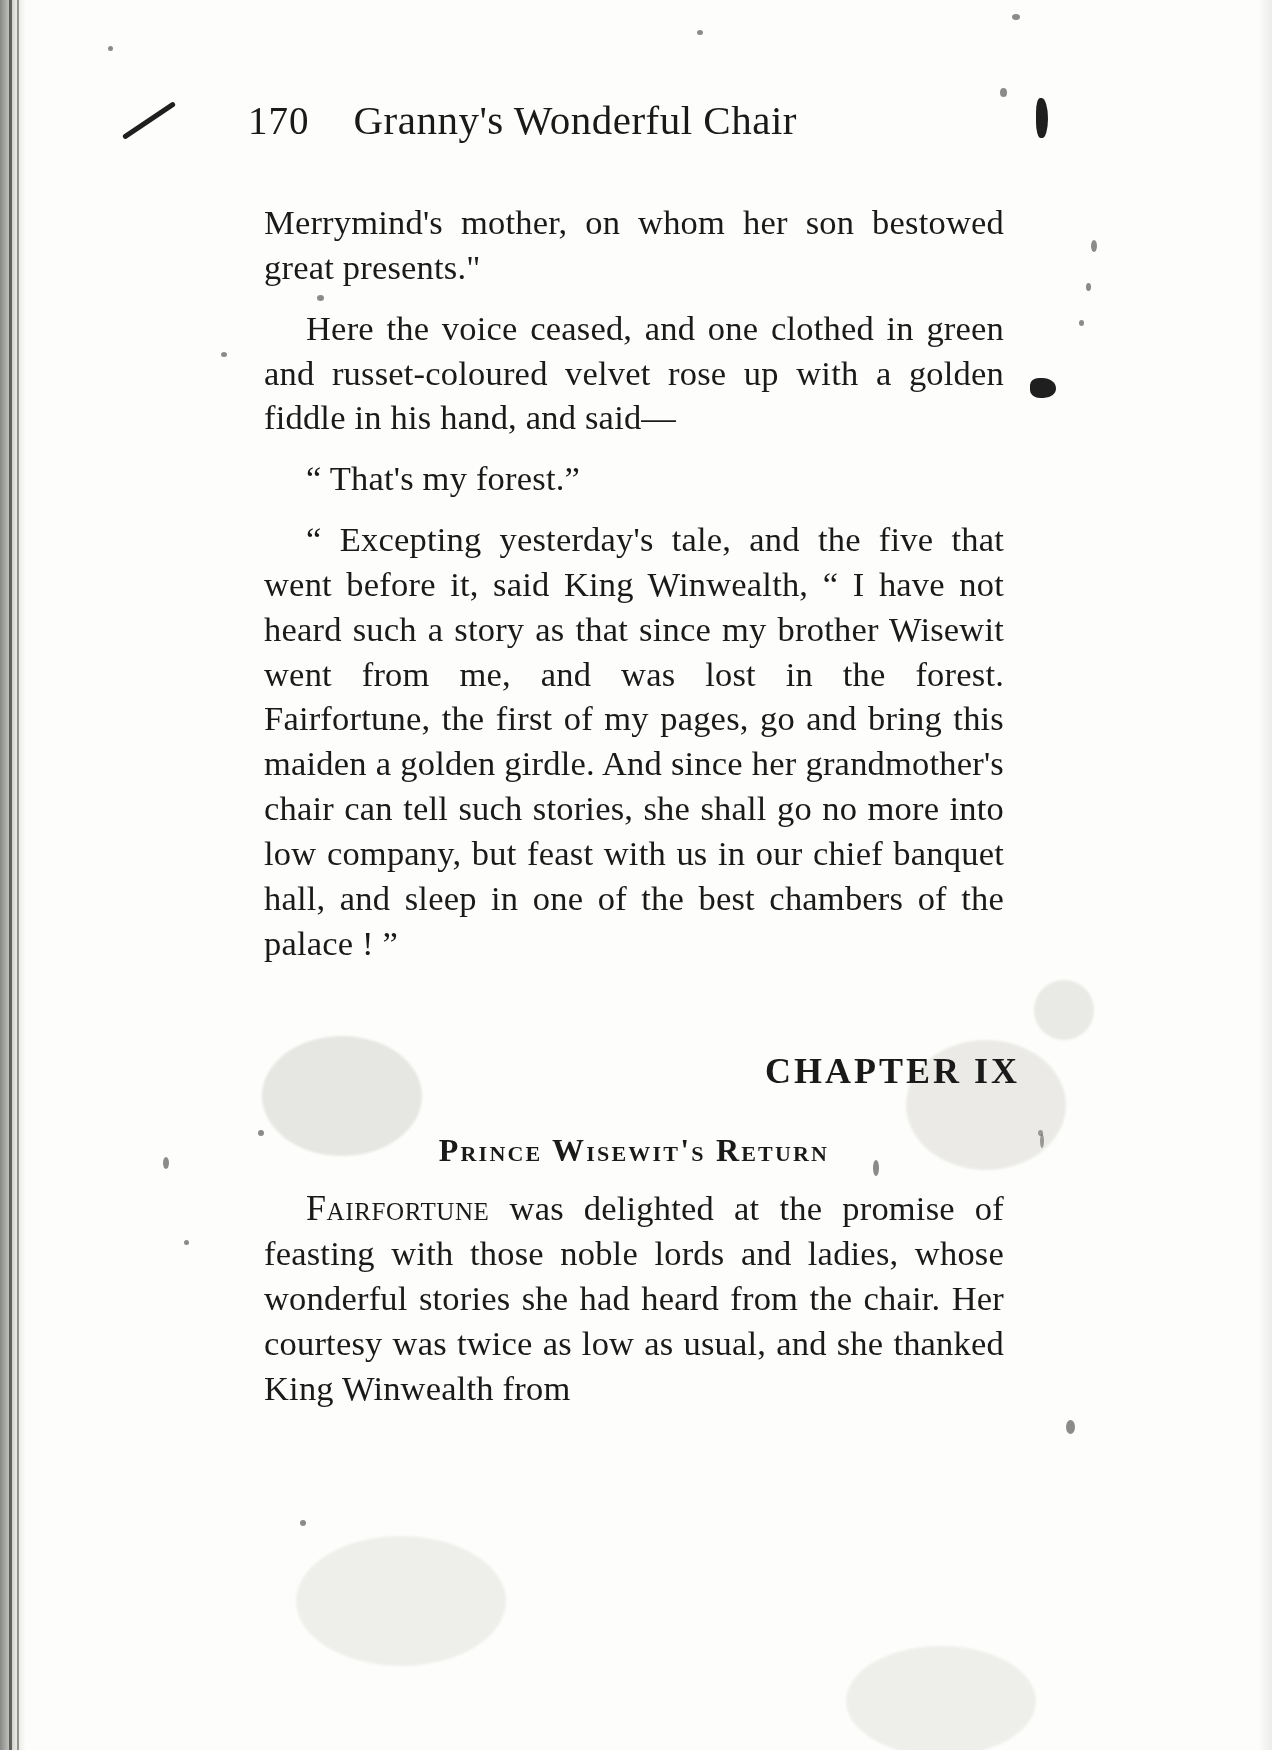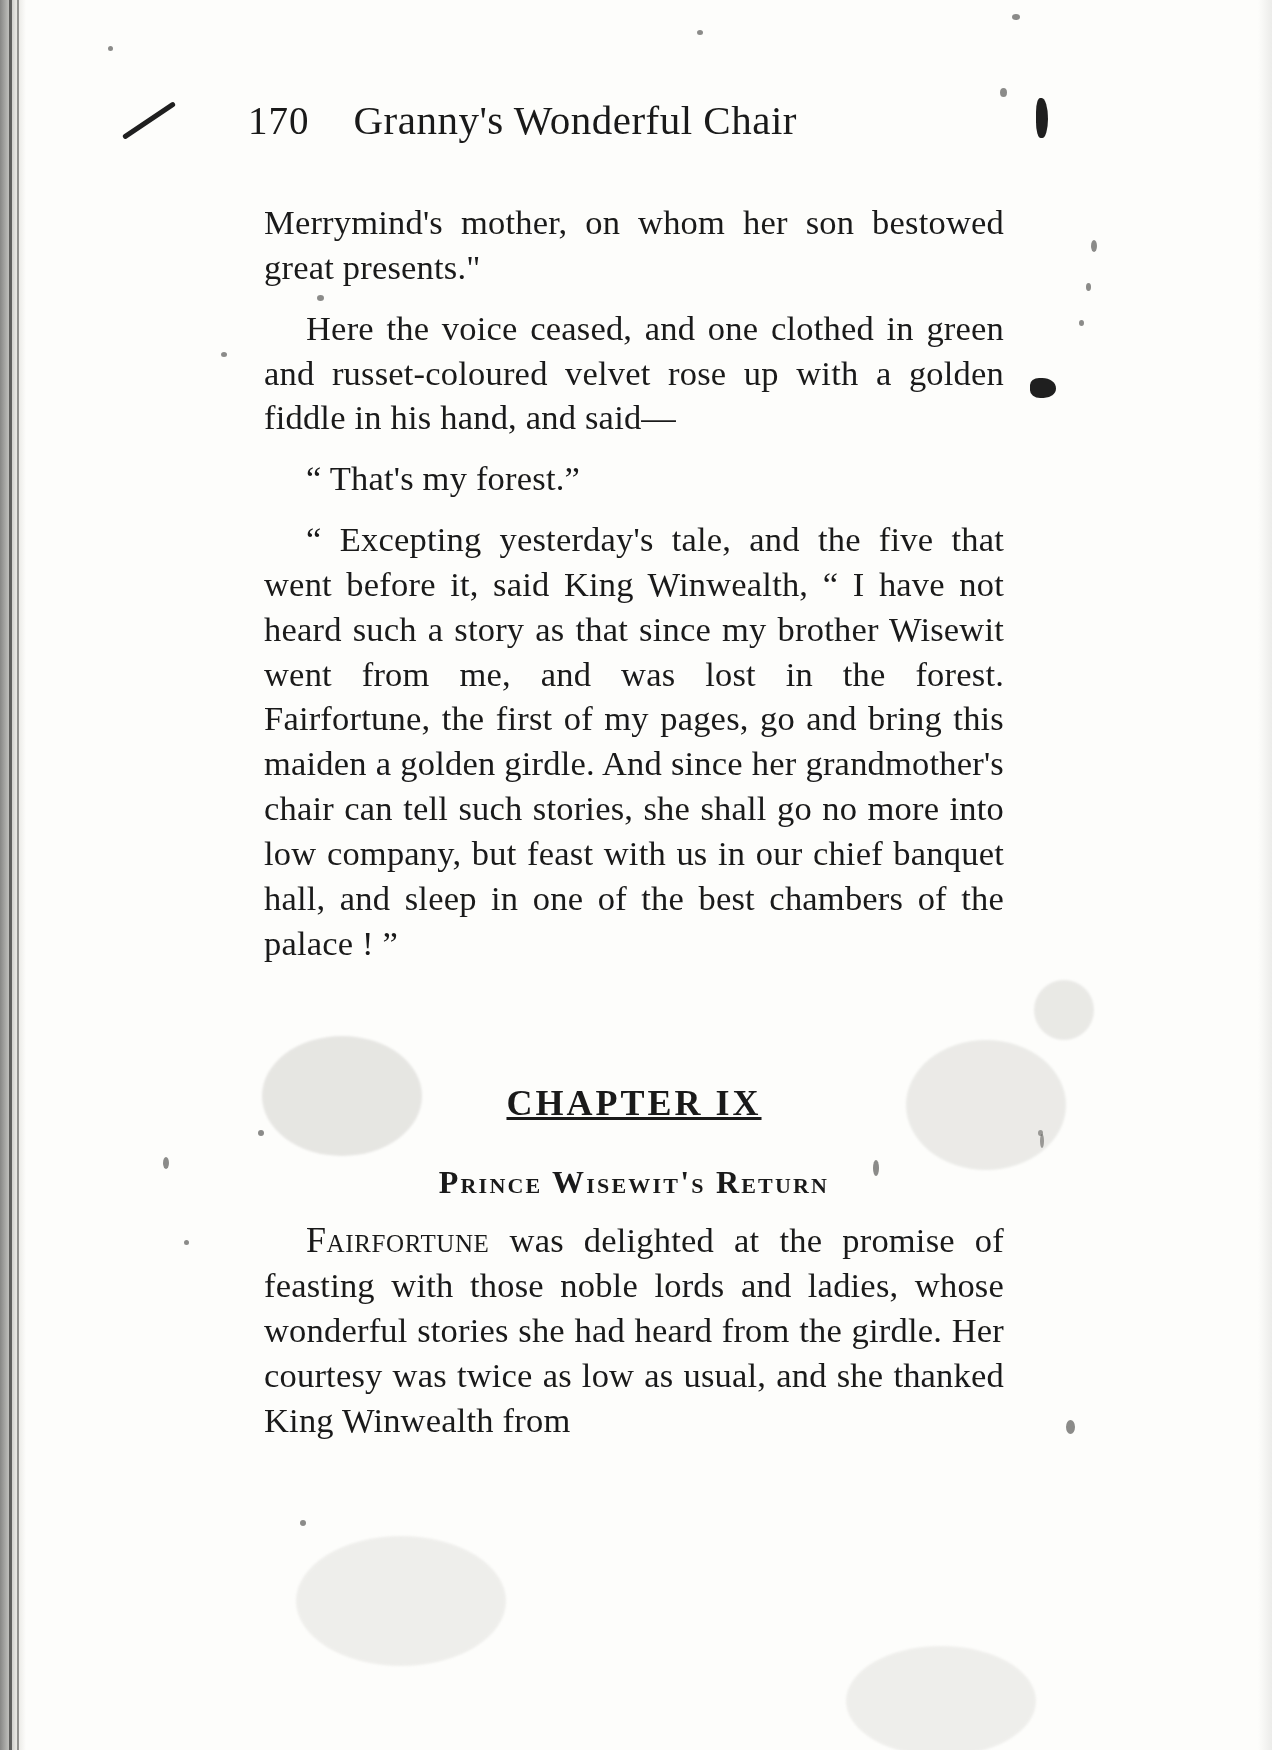--- a/index.html
+++ b/index.html
@@ -86,25 +86,24 @@
     line-height: 1.30;
     text-align: justify;
     text-justify: inter-word;
     letter-spacing: .2px;
   }
   p.body-text + p.body-text { margin-top: 0; }
   p.gap-before { margin-top: 26px; }
   p.indent { text-indent: 42px; }
 
   .chapter-heading {
-    margin: 116px 0 0 0;
-    text-align: center;
+    margin: 84px 0 0 0;
+    text-align: right;
     font-size: 36px;
     letter-spacing: 3px;
-    text-decoration: underline;
   }
   .chapter-subtitle {
     margin: 40px 0 0 0;
     text-align: center;
     font-size: 32px;
     letter-spacing: 2.2px;
     font-variant: small-caps;
   }
   .chapter-body {
     margin-top: 48px;
@@ -191,15 +190,15 @@
 
   <p class="body-text indent gap-before">Here the voice ceased, and one clothed in green and russet-coloured velvet rose up with a golden fiddle in his hand, and said—</p>
 
   <p class="body-text indent">“ That's my forest.”</p>
 
   <p class="body-text indent">“ Excepting yesterday's tale, and the five that went before it, said King Winwealth, “ I have not heard such a story as that since my brother Wisewit went from me, and was lost in the forest.  Fairfortune, the first of my pages, go and bring this maiden a golden girdle.  And since her grandmother's chair can tell such stories, she shall go no more into low company, but feast with us in our chief banquet hall, and sleep in one of the best chambers of the palace ! ”</p>
 
   <h2 class="chapter-heading">CHAPTER IX</h2>
   <h3 class="chapter-subtitle">Prince Wisewit's Return</h3>
 
-  <p class="body-text chapter-body indent"><span class="smallcaps-lead">Fairfortune</span><span> was delighted at the promise of feasting with those noble lords and ladies, whose wonderful stories she had heard from the girdle.  Her courtesy was twice as low as usual, and she thanked King Winwealth from</span></p>
+  <p class="body-text chapter-body indent"><span class="smallcaps-lead">Fairfortune</span><span> was delighted at the promise of feasting with those noble lords and ladies, whose wonderful stories she had heard from the chair.  Her courtesy was twice as low as usual, and she thanked King Winwealth from</span></p>
 
 </div>
 
 </body></html>

